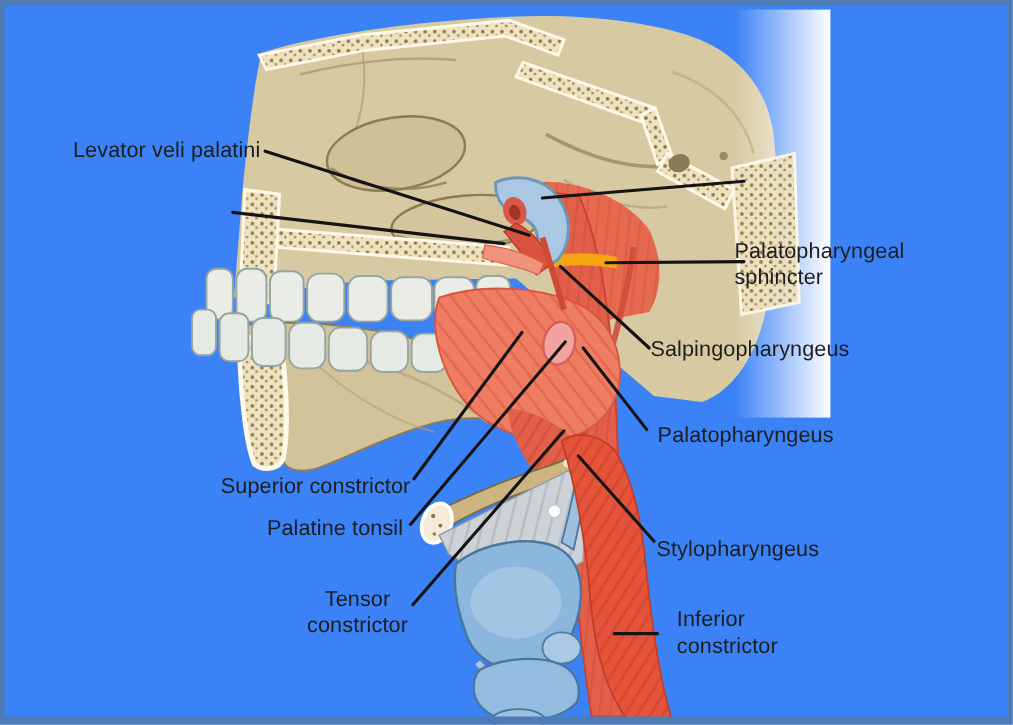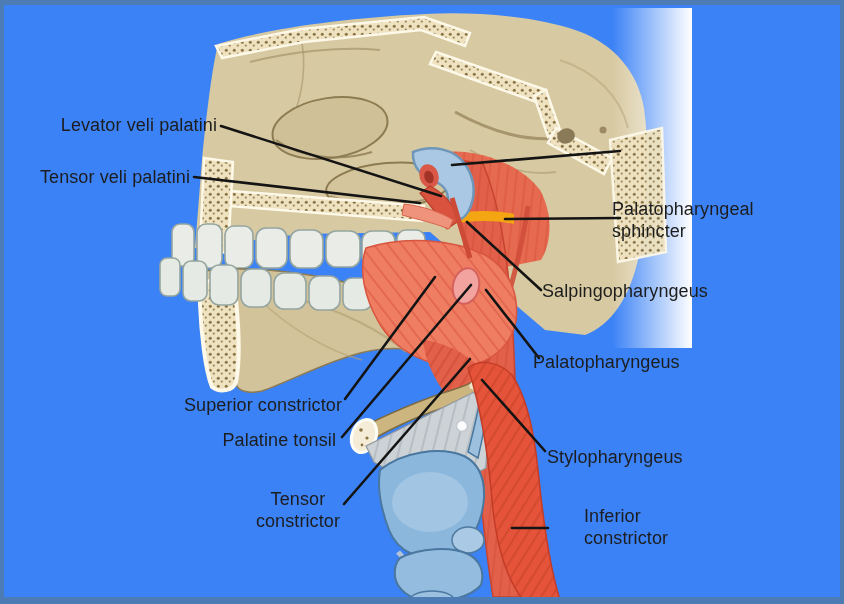--- a/index.html
+++ b/index.html
@@ -212,45 +212,42 @@
       <line x1="342" y1="437" x2="471" y2="285"></line>
       <line x1="344" y1="504" x2="470" y2="359"></line>
       <line x1="545" y1="451" x2="482" y2="380"></line>
       <line x1="548" y1="528" x2="512" y2="528"></line>
     </g>
   </svg>
 
   <div class="label r" style="right:627px;top:114px">
     <span class="ln">Levator veli palatini</span>
   </div>
-  <div class="label r" style="right:654px;top:166px">
-    <span class="ln">Tensor veli palatini</span>
-  </div>
   <div class="label" style="left:612px;top:198px">
     <span class="ln">Palatopharyngeal</span>
     <span class="ln">sphincter</span>
   </div>
   <div class="label" style="left:542px;top:280px">
     <span class="ln">Salpingopharyngeus</span>
   </div>
-  <div class="label" style="left:533px;top:351px">
+  <div class="label" style="left:548px;top:351px">
     <span class="ln">Palatopharyngeus</span>
   </div>
   <div class="label r" style="right:502px;top:394px">
     <span class="ln">Superior constrictor</span>
   </div>
   <div class="label r" style="right:508px;top:429px">
     <span class="ln">Palatine tonsil</span>
   </div>
   <div class="label c" style="right:504px;top:488px">
     <span class="ln">Tensor</span>
     <span class="ln">constrictor</span>
   </div>
   <div class="label" style="left:547px;top:446px">
     <span class="ln">Stylopharyngeus</span>
   </div>
-  <div class="label" style="left:584px;top:505px">
+  <div class="label" style="left:564px;top:505px">
     <span class="ln">Inferior</span>
     <span class="ln">constrictor</span>
   </div>
 
   <div class="frame-border"></div>
 </div>
 
 </body></html>

